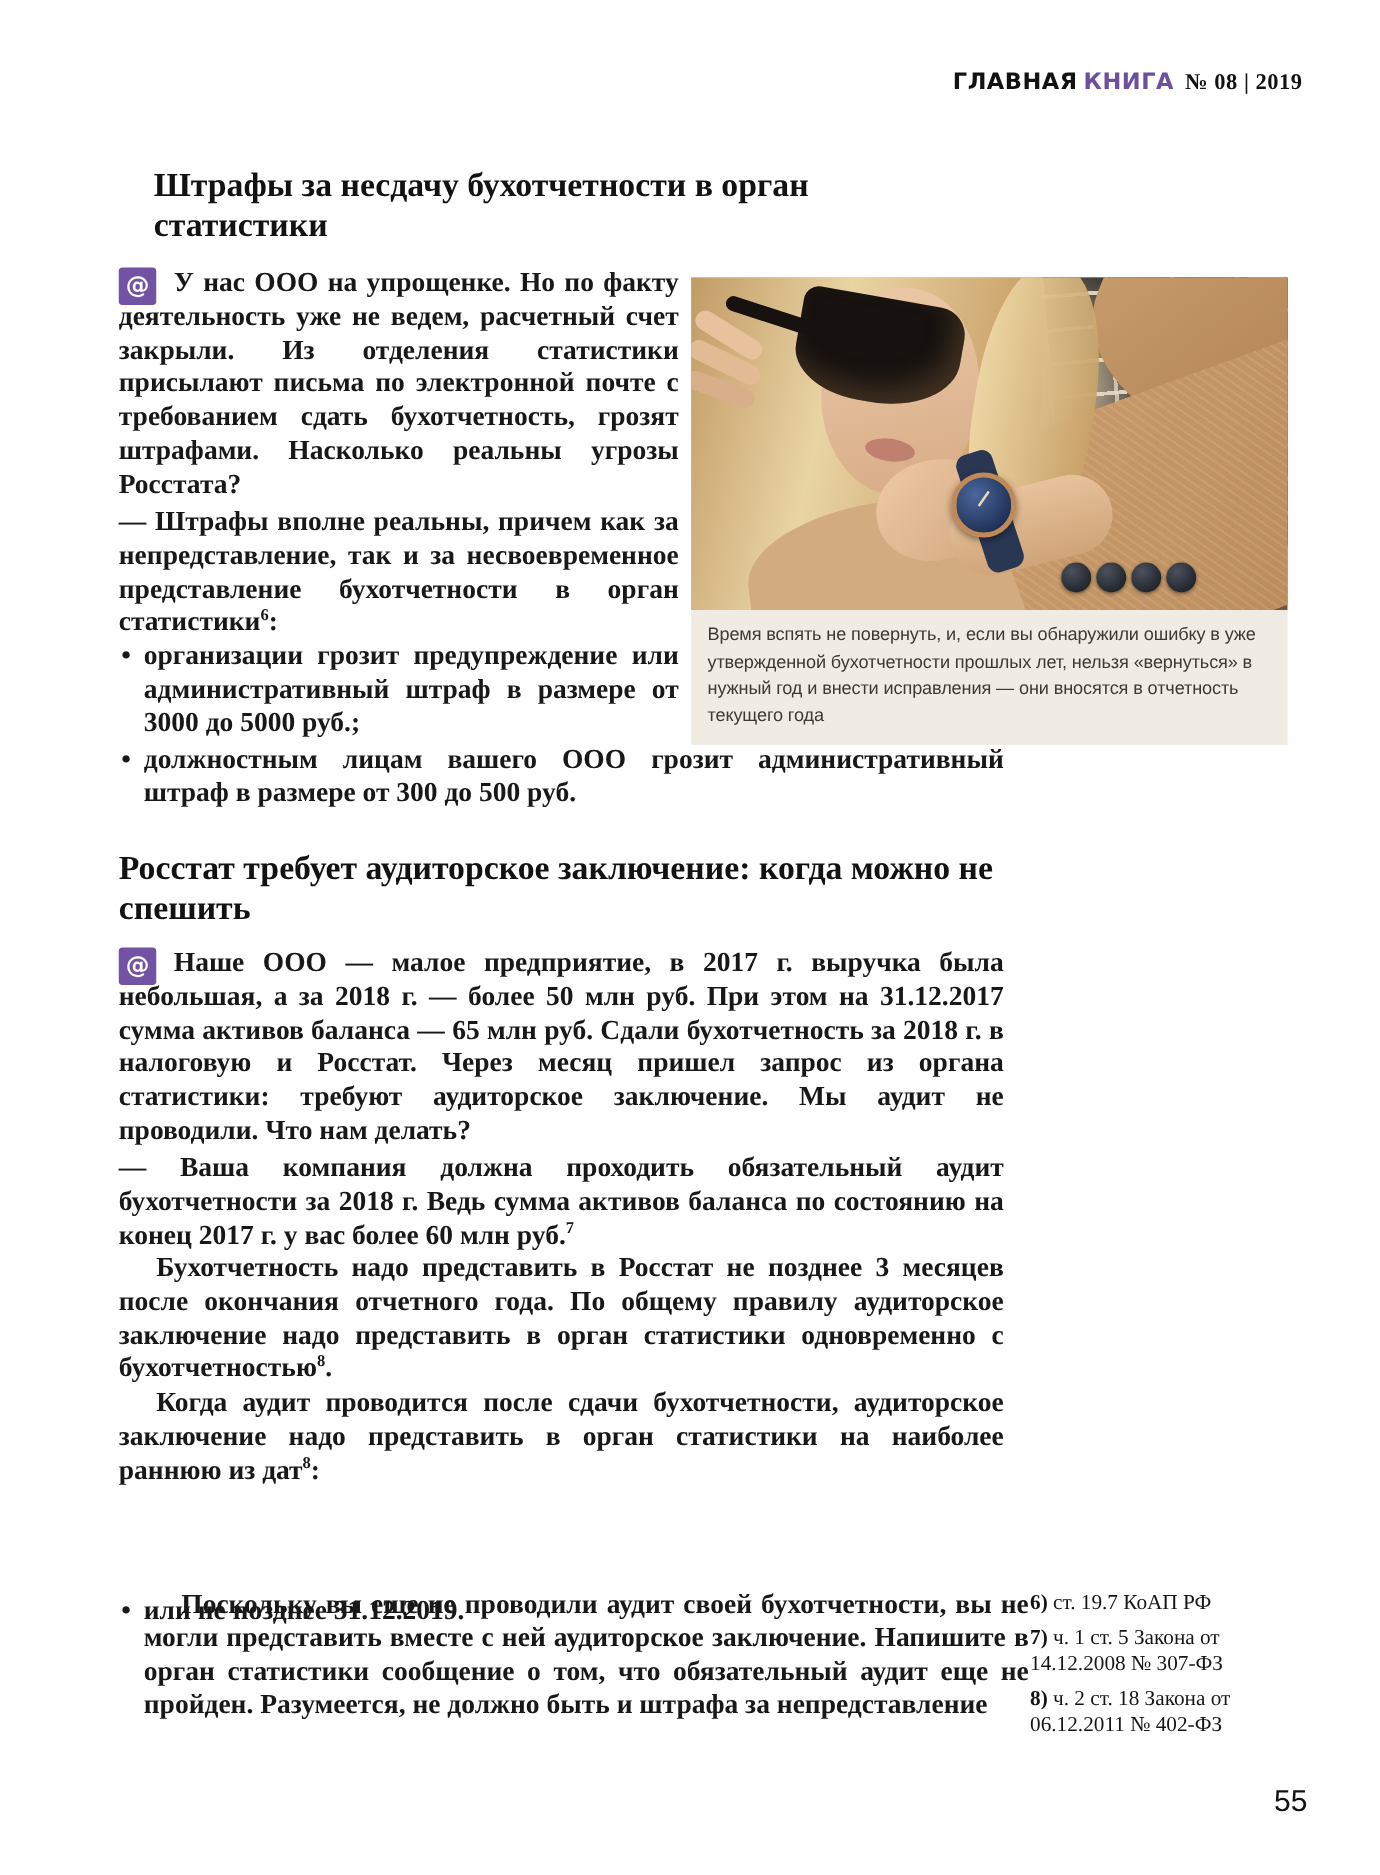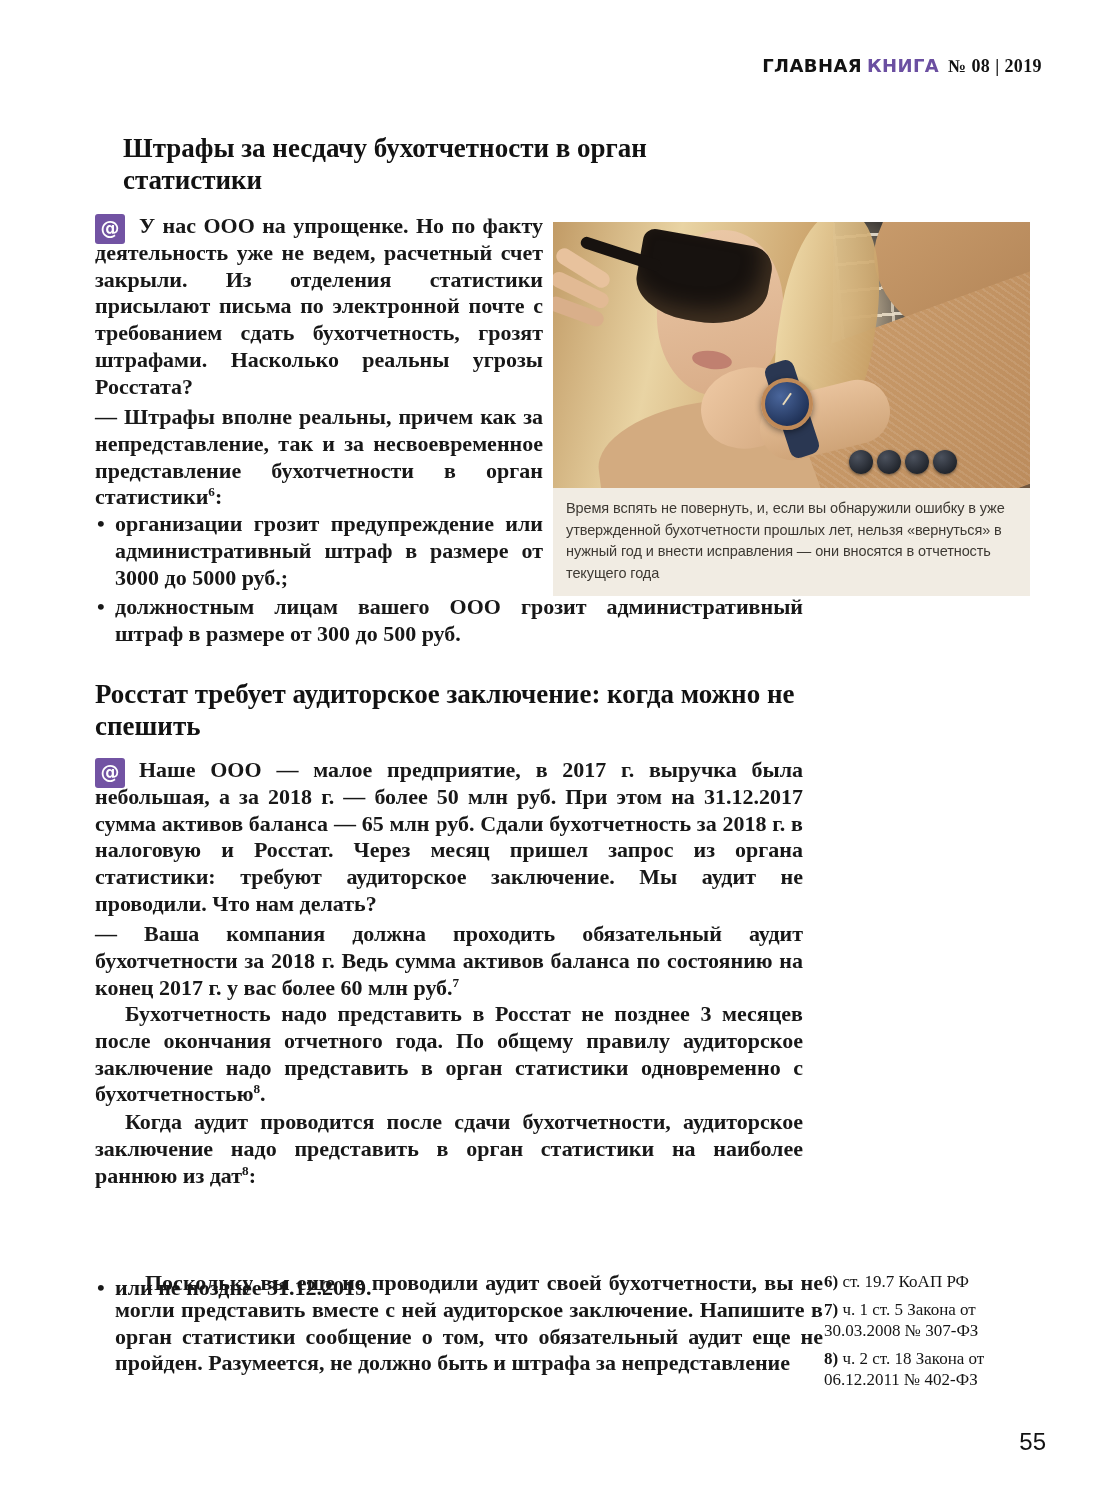--- a/index.html
+++ b/index.html
@@ -211,21 +211,21 @@
 
   <div class="para" id="p4">Поскольку вы еще не проводили аудит своей бухотчетности, вы не могли представить вместе с ней аудиторское заключение. Напишите в орган статистики сообщение о том, что обязательный аудит еще не пройден. Разумеется, не должно быть и штрафа за непредставление</div>
 
   <div class="footnotes">
     <div class="footnote">
       <span class="fn-num">6)</span>
       <span>ст. 19.7 КоАП РФ</span>
     </div>
     <div class="footnote">
       <span class="fn-num">7)</span>
-      <span>ч. 1 ст. 5 Закона от 30.03.2008 № 307-ФЗ</span>
+      <span>ч. 1 ст. 5 Закона от 14.12.2008 № 307-ФЗ</span>
     </div>
     <div class="footnote">
       <span class="fn-num">8)</span>
       <span>ч. 2 ст. 18 Закона от 06.12.2011 № 402-ФЗ</span>
     </div>
   </div>
 
   <div class="page-number">55</div>
 
 </div>

